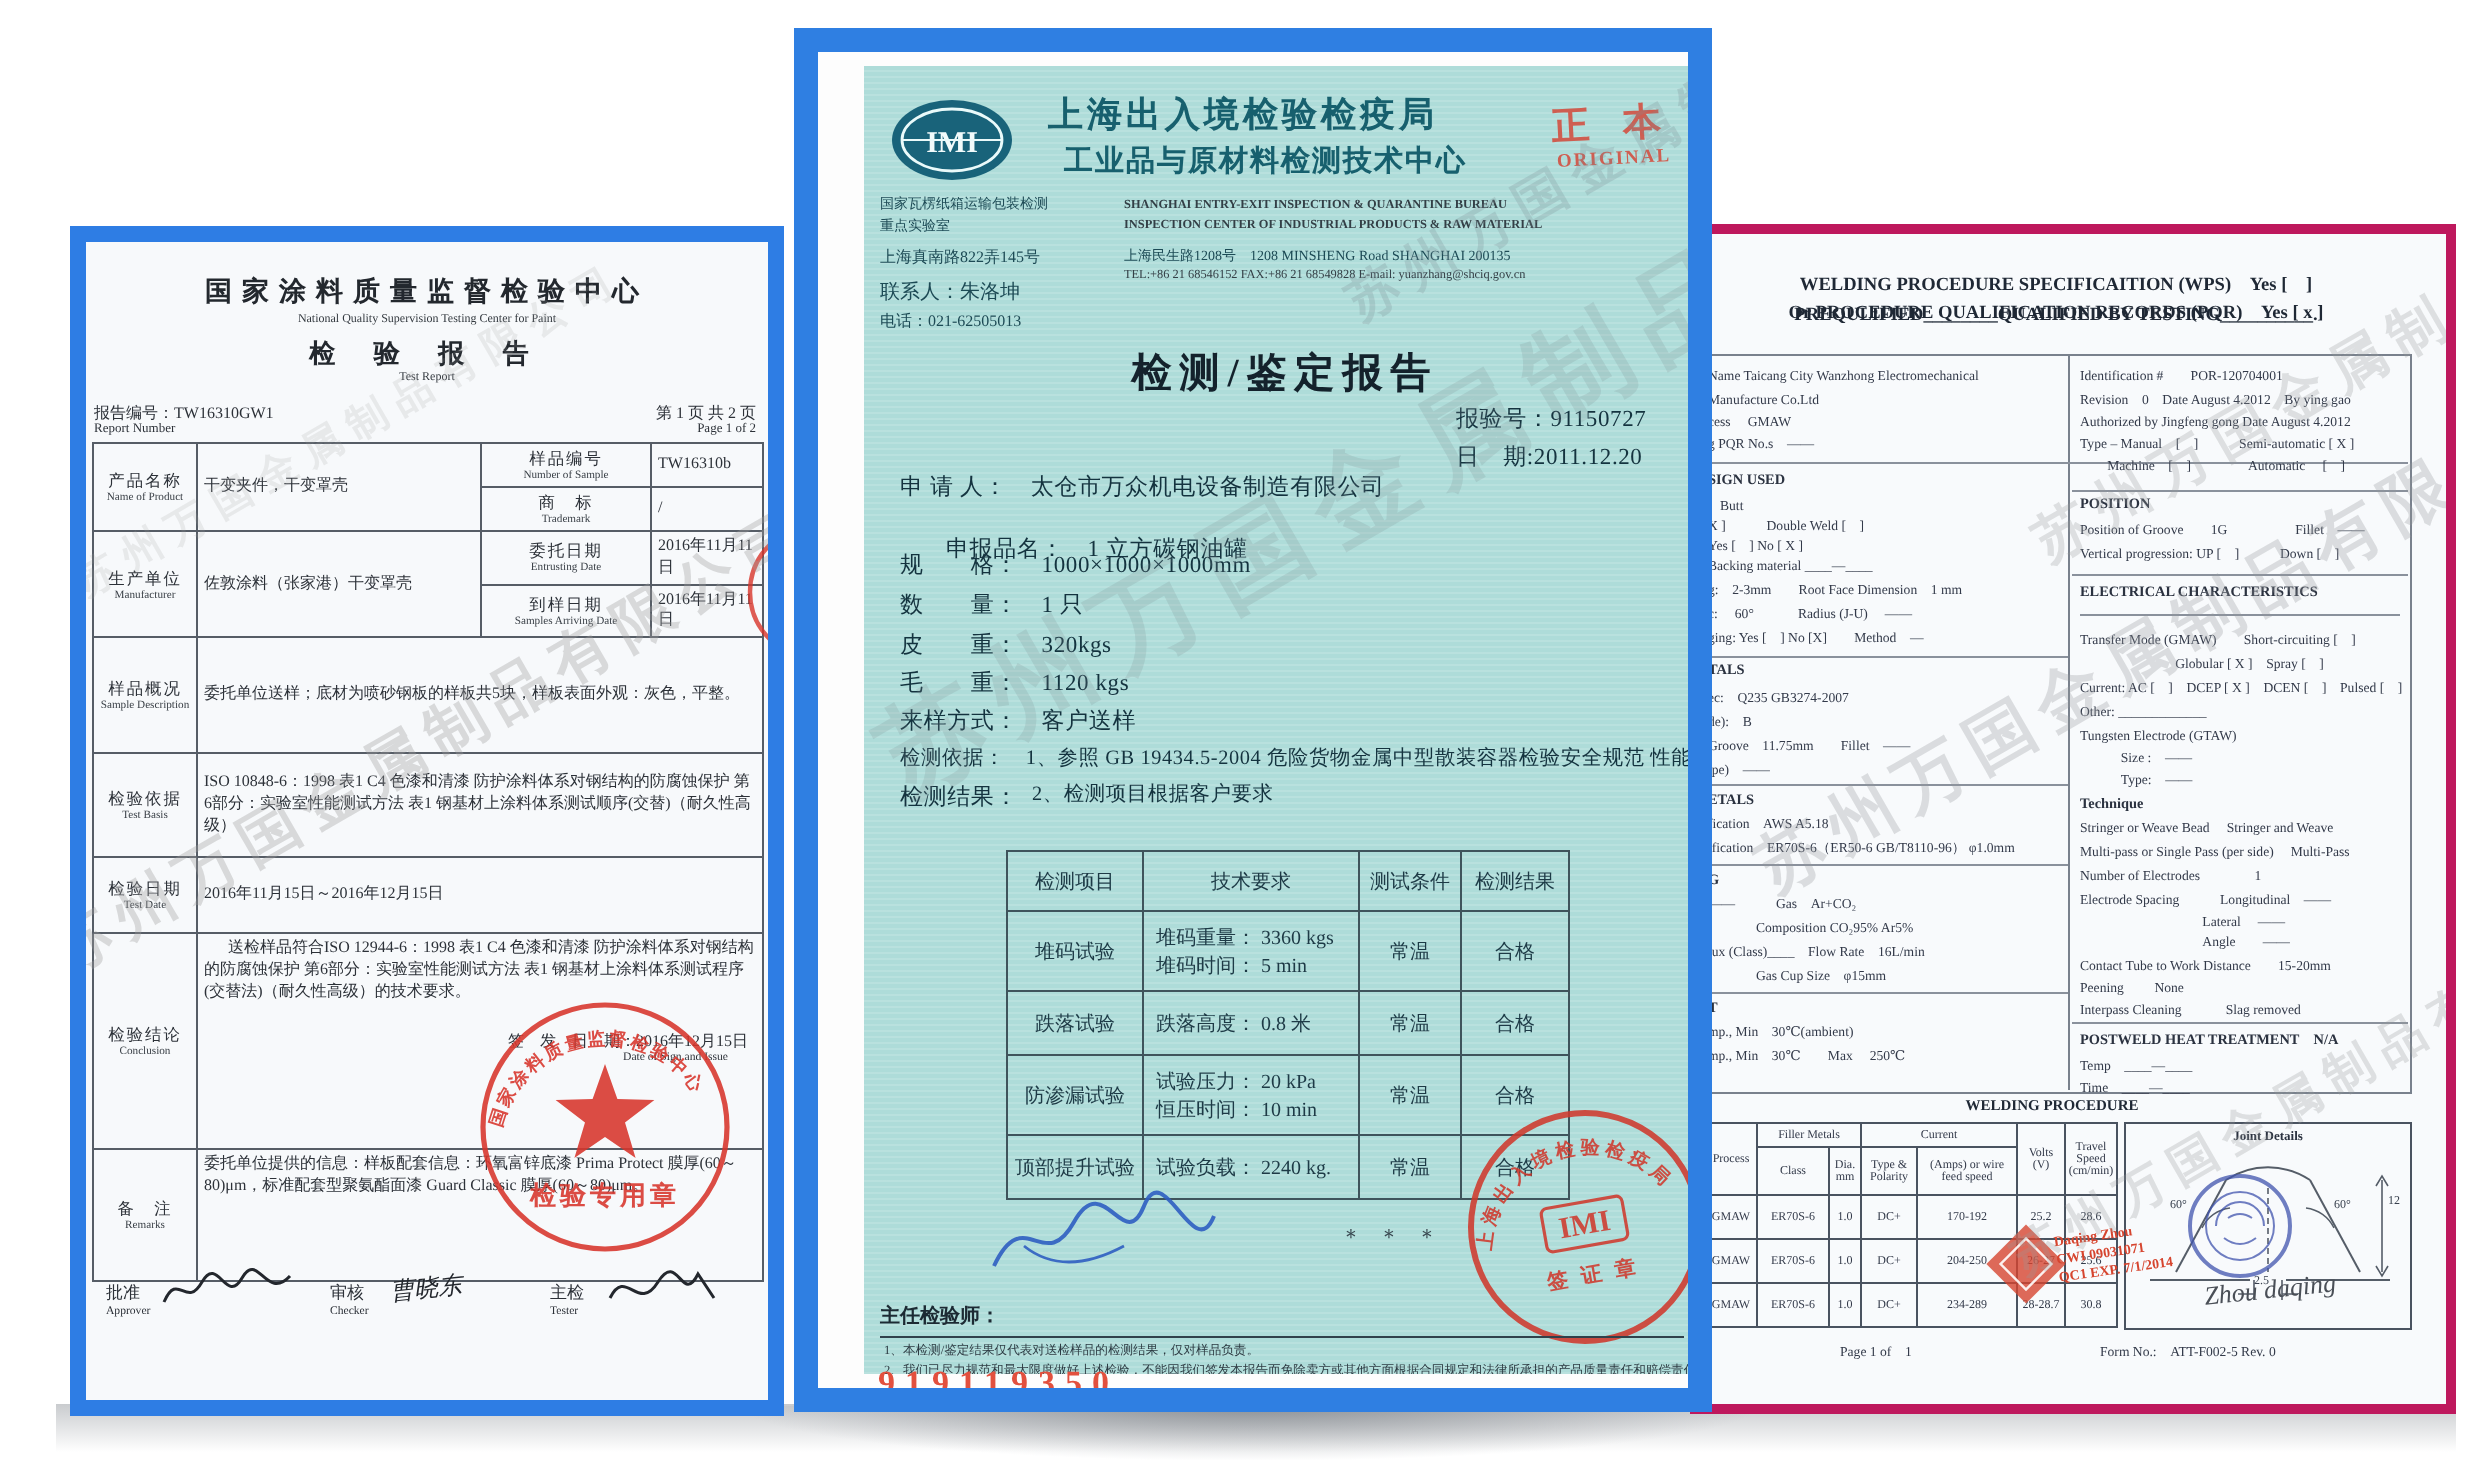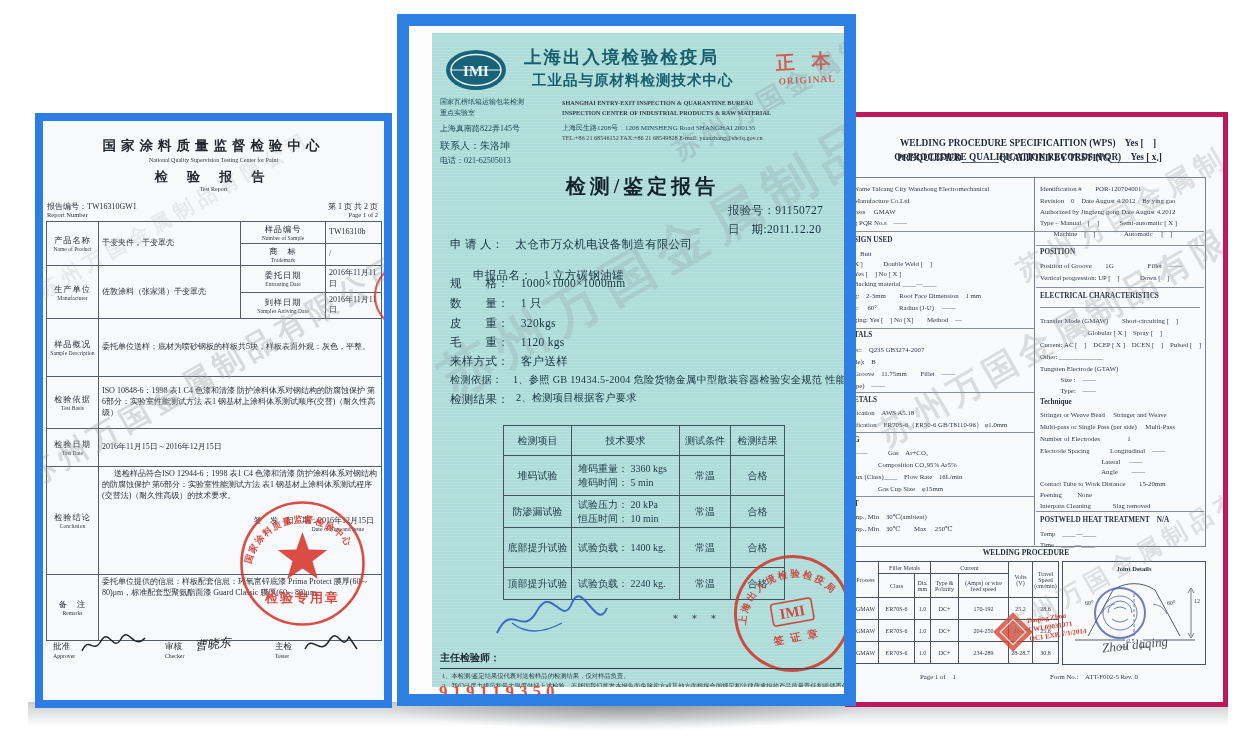--- a/index.html
+++ b/index.html
@@ -468,32 +468,32 @@
             <tr>
               <td>堆码试验</td>
               <td class="lt2">
                 <div>堆码重量：  3360 kgs</div>
                 <div>堆码时间：  5 min</div>
               </td>
               <td>常温</td>
               <td>合格</td>
             </tr>
             <tr>
-              <td>防渗漏试验</td>
+              <td>跌落试验</td>
               <td class="lt2">
-                <div>试验压力：  20 kPa</div>
-                <div>恒压时间：  10 min</div>
+                <div>跌落高度：  0.8 米</div>
               </td>
               <td>常温</td>
               <td>合格</td>
             </tr>
             <tr>
-              <td>底部提升试验</td>
+              <td>防渗漏试验</td>
               <td class="lt2">
-                <div>试验负载：  1400 kg.</div>
+                <div>试验压力：  20 kPa</div>
+                <div>恒压时间：  10 min</div>
               </td>
               <td>常温</td>
               <td>合格</td>
             </tr>
             <tr>
               <td>顶部提升试验</td>
               <td class="lt2">
                 <div>试验负载：  2240 kg.</div>
               </td>
               <td>常温</td>

